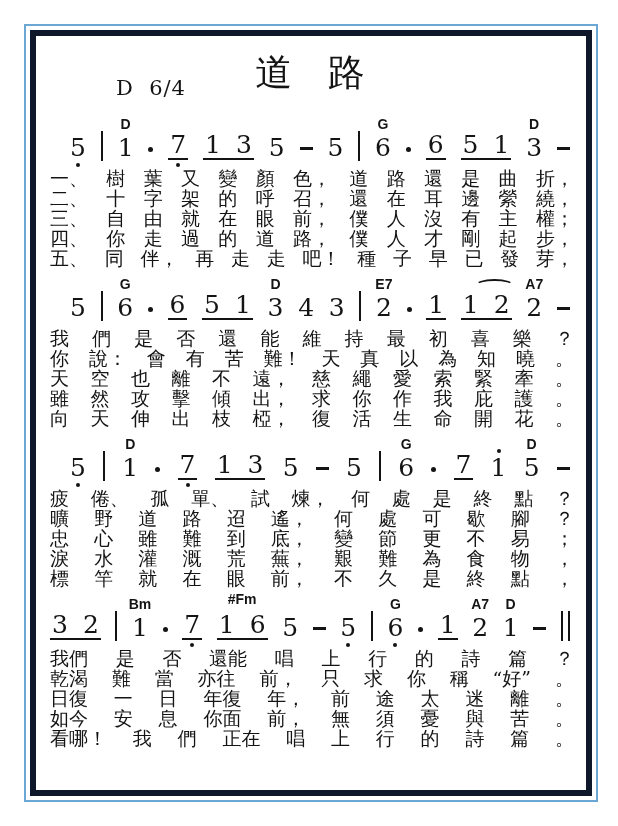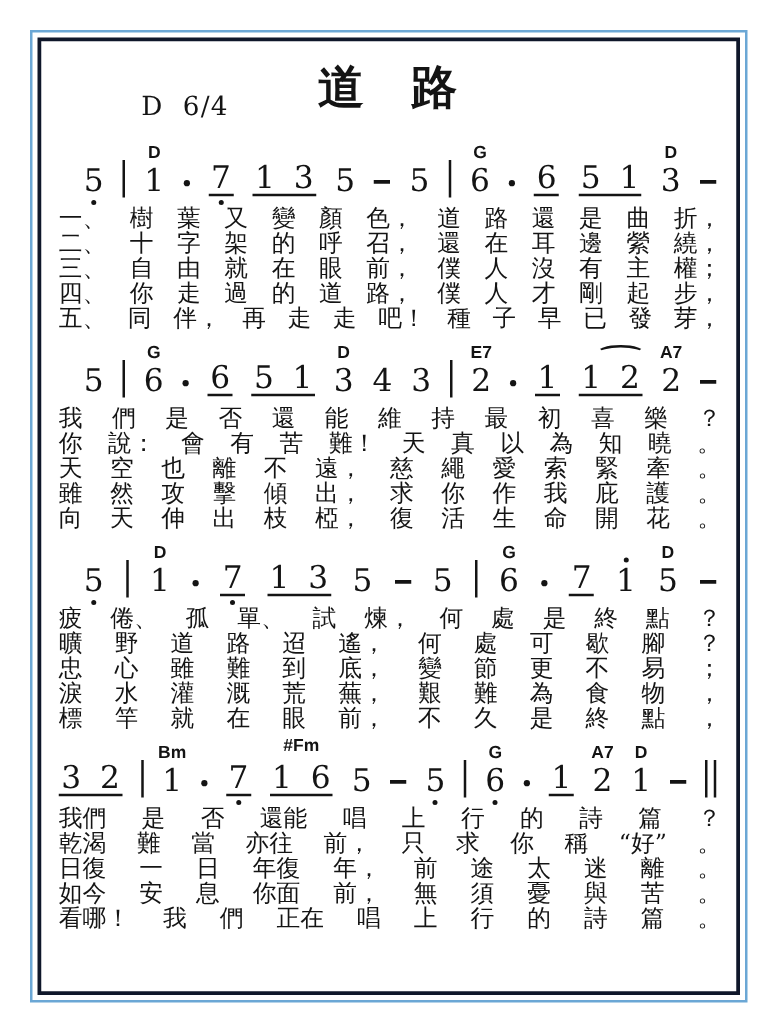--- a/index.html
+++ b/index.html
@@ -15,33 +15,33 @@
     left: 24px; top: 24px;
     width: 574px; height: 778px;
     box-sizing: border-box;
     border: 2px solid #6ba7d5;
     padding: 4px;
     background: #ffffff;
   }
   .frame-inner {
     box-sizing: border-box;
     width: 100%; height: 100%;
-    border: 3px solid #0f172a;
+    border: 6px solid #0f172a;
     padding: 8px 12px 16px 14px;
     overflow: hidden;
   }
   
   .header { position: relative; height: 64px; }
   .keysig {
     position: absolute; left: 66px; top: 32px;
     font-size: 21px; white-space: pre; letter-spacing: 1px;
   }
   .title {
     margin: 0; position: absolute; left: 0; right: 0; top: 4px;
-    text-align: center; font-size: 37px; font-weight: 700;
+    text-align: center; font-size: 37px; font-weight: 400;
     white-space: pre; letter-spacing: 4px;
   }
   
   .system { margin-bottom: 13px; }
   .notes-row {
     display: flex; justify-content: space-between; align-items: flex-end;
     margin-top: 21px; height: 31px; padding-right: 4px;
   }
   .notes-row.indent { padding-left: 20px; }
   .note { position: relative; display: inline-block; font-size: 25px; line-height: 1; }

